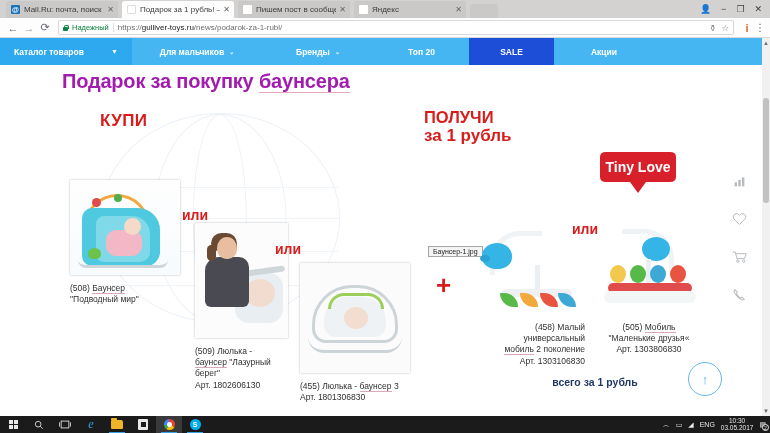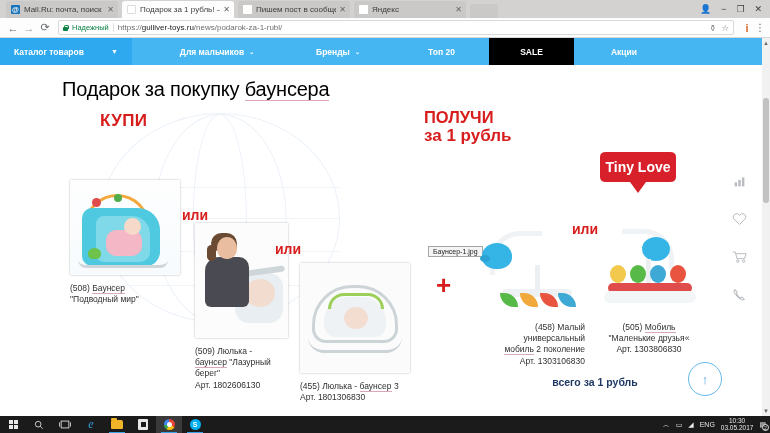--- a/index.html
+++ b/index.html
@@ -76,46 +76,46 @@
   .sitenav {
     position:absolute; left:0; top:0; width:762px; height:27px;
     background:#45b6f2; display:flex; align-items:stretch;
     font-size:8.5px; color:#ffffff; font-weight:bold;
   }
   .sitenav .navitem {
     display:flex; align-items:center; justify-content:center; gap:5px;
     padding:0 10px; white-space:nowrap;
   }
   .navitem.catalog { background:#2ea8ef; width:132px; justify-content:space-between; padding:0 14px; }
-  .navitem.boys  { width:130px;margin-left:20px; }
+  .navitem.boys  { width:130px; }
   .navitem.brands{ width:112px; }
   .navitem.top20 { width:95px; }
-  .navitem.sale  { width:85px; background:#000000; }
+  .navitem.sale  { width:85px; background:#1d4ed8; }
   .navitem.akcii { width:100px; }
   .caret { font-size:6px; opacity:.95; }
   .caret.solid { font-size:7px; }
 
   .content { position:absolute; left:0; top:27px; width:762px; height:351px; background:#fff; overflow:hidden; }
 
   
   .globe {
     position:absolute; left:100px; top:48px; width:240px; height:210px;
     border-radius:50%; border:1px solid #eaf0f8; opacity:.9;
   }
   .globe::before, .globe::after {
     content:''; position:absolute; left:50%; top:0; transform:translateX(-50%);
     height:100%; border-radius:50%; border:1px solid #eaf0f8;
   }
   .globe::before { width:55%; }
   .globe::after { width:22%; }
   .globe-l { position:absolute; left:0; width:100%; border-top:1px solid #eef3f9; }
 
   .title {
-    position:absolute; left:62px; top:13px;
-    font-size:20px; font-weight:normal; color:#000000; letter-spacing:-0.2px;
+    position:absolute; left:62px; top:5px;
+    font-size:20px; font-weight:bold; color:#a21caf; letter-spacing:-0.2px;
   }
   .title .ul { border-bottom:1px solid #e0a8b8; }
 
   .kupi {
     position:absolute; left:100px; top:46px;
     font-size:17px; font-weight:bold; color:#d81d1d; letter-spacing:.4px;
   }
   .poluchi {
     position:absolute; left:424px; top:43px;
     font-size:16.5px; font-weight:bold; color:#d81d1d; line-height:1.12;

